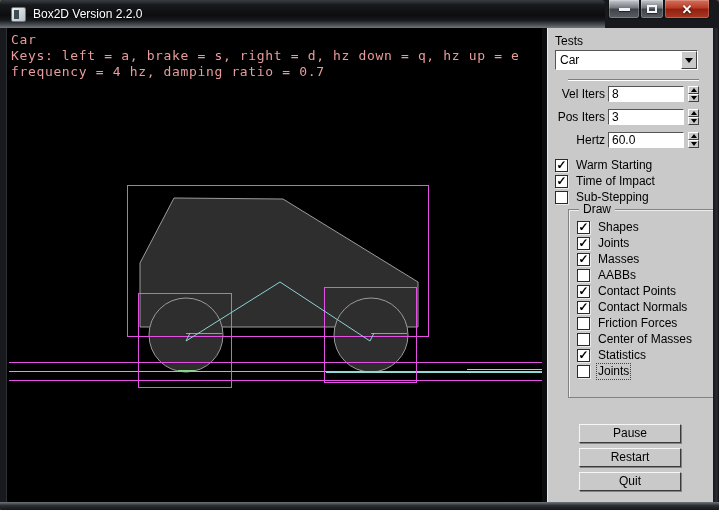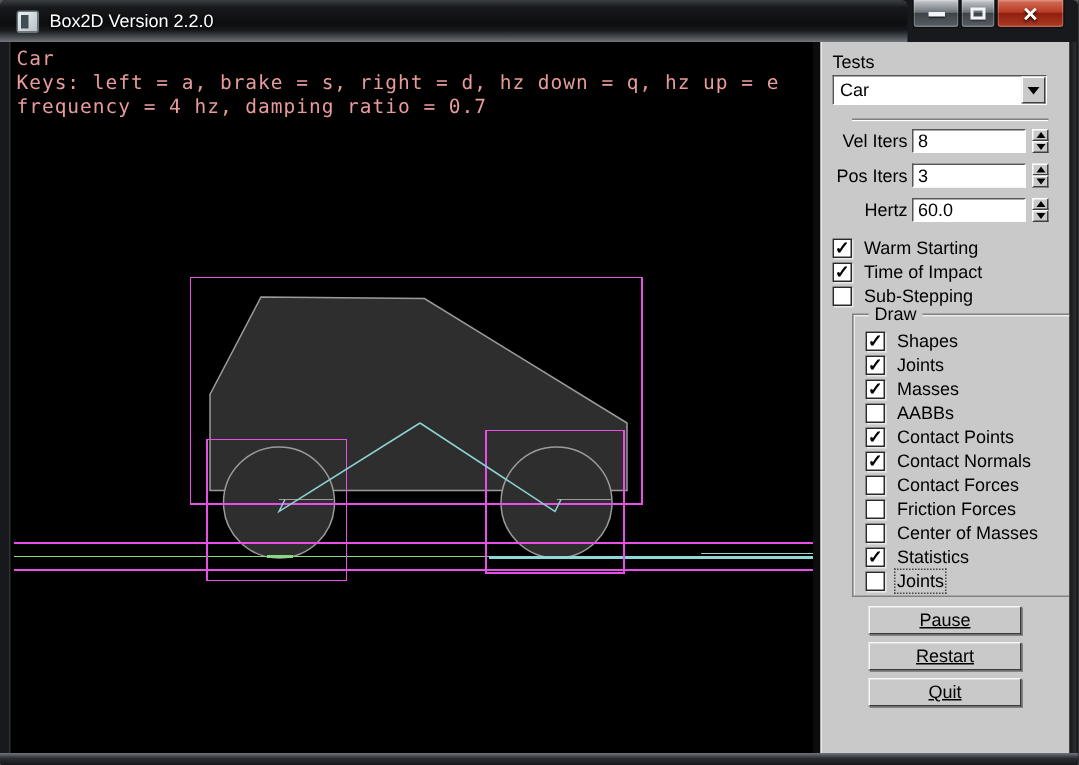--- a/index.html
+++ b/index.html
@@ -105,21 +105,21 @@
   .cb-label{margin-left:8px;line-height:13px;white-space:nowrap;}
   .cb-label.focused{outline:1px dotted #444;outline-offset:1px;}
   
   #draw-group{
     position:absolute;left:20px;top:181px;width:146px;height:189px;
     border:1px solid #828282;box-shadow:inset 1px 1px 0 #ededed;
   }
   #draw-group-label{position:absolute;left:10px;top:-8px;background:var(--c-panel_bg);padding:0 4px;}
   #draw-items{position:absolute;left:8px;top:11px;}
   
-  #buttons{position:absolute;left:31px;top:376px;width:102px;text-decoration:underline;}
+  #buttons{position:absolute;left:31px;top:396px;width:102px;}
   .panel-btn{
     width:102px;height:19px;margin-bottom:5px;background:var(--c-panel_bg);
     border:1px solid;border-color:#f6f6f6 #3a3a3a #3a3a3a #f6f6f6;
     box-shadow:1px 1px 0 rgba(0,0,0,.35);
     text-align:center;line-height:17px;font-size:12px;cursor:default;
   }
 </style>
 </head>
 <body>
 
@@ -250,24 +250,20 @@
           <div class="cb-row">
             <div class="cb-box">✓</div>
             <div class="cb-label">Contact Points</div>
           </div>
           <div class="cb-row">
             <div class="cb-box">✓</div>
             <div class="cb-label">Contact Normals</div>
           </div>
           <div class="cb-row">
             <div class="cb-box"></div>
-            <div class="cb-label">Contact Forces</div>
-          </div>
-          <div class="cb-row">
-            <div class="cb-box"></div>
             <div class="cb-label">Friction Forces</div>
           </div>
           <div class="cb-row">
             <div class="cb-box"></div>
             <div class="cb-label">Center of Masses</div>
           </div>
           <div class="cb-row">
             <div class="cb-box">✓</div>
             <div class="cb-label">Statistics</div>
           </div>

